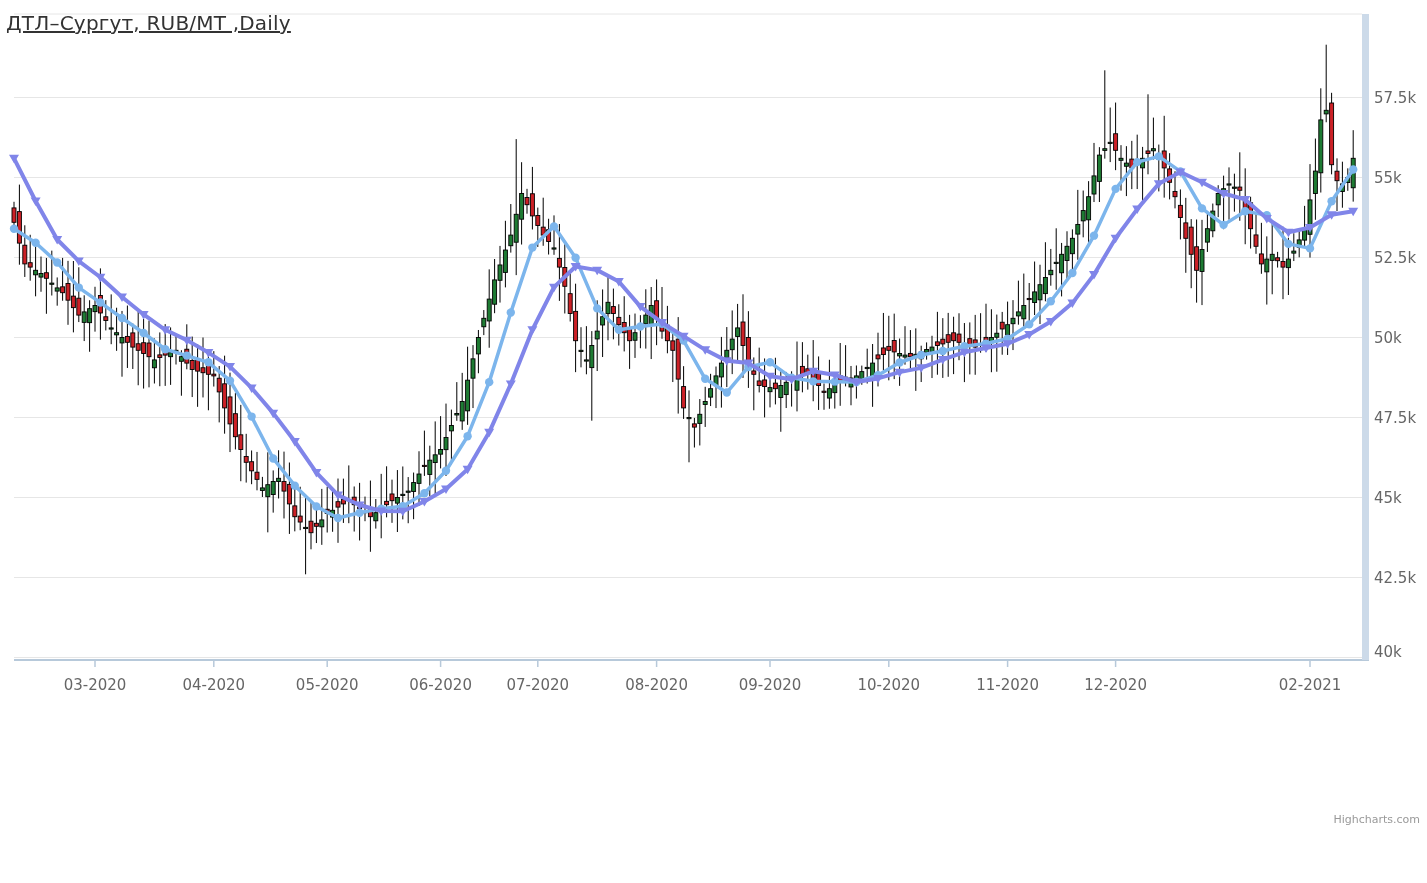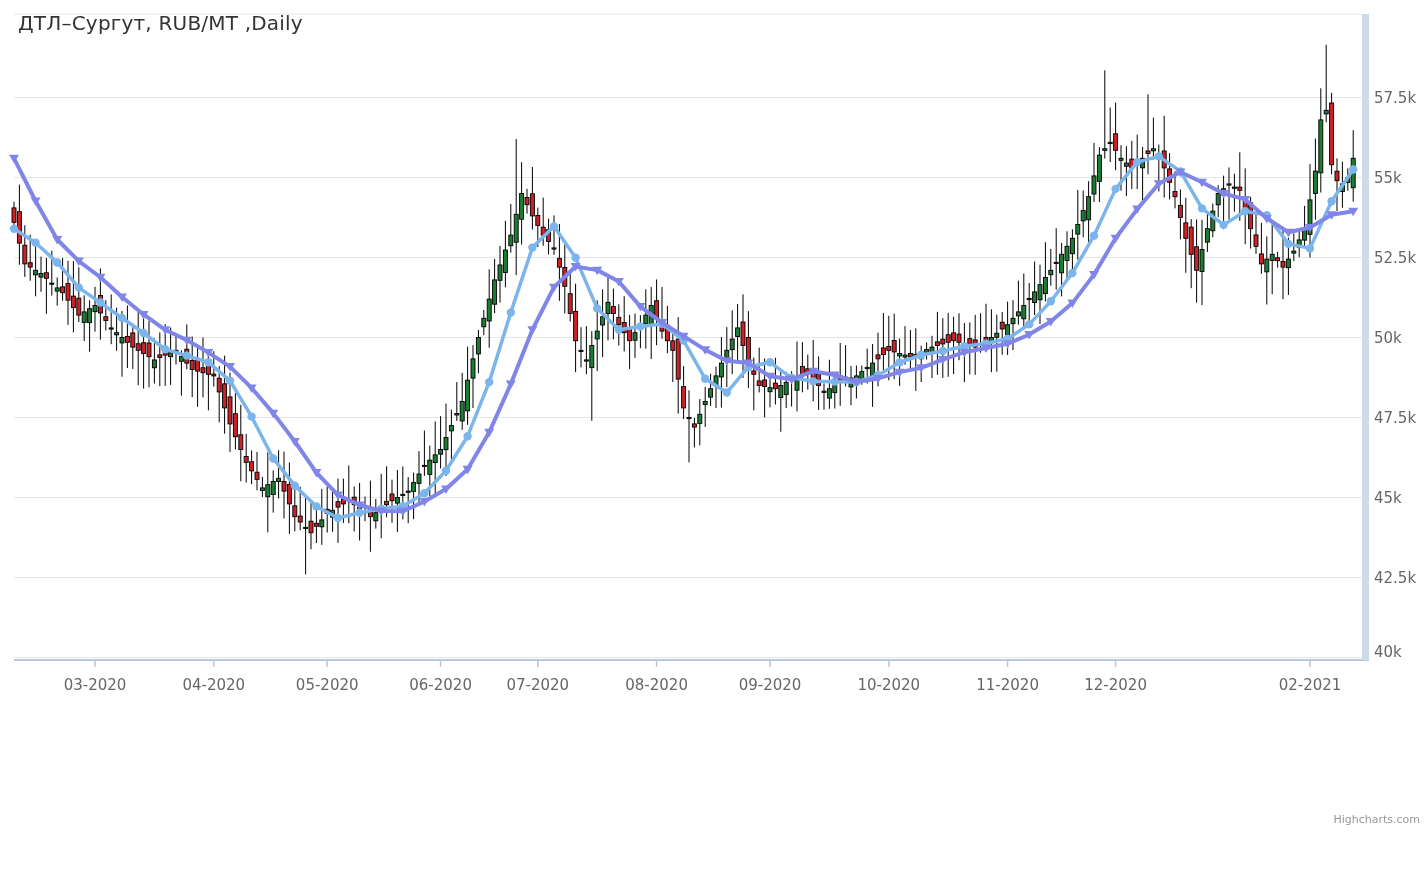--- a/index.html
+++ b/index.html
@@ -1,18 +1,18 @@
 <!DOCTYPE html>
 <html><head>
 <meta charset="utf-8">
 <style>
   html,body{margin:0;padding:0;background:#ffffff;}
   #screen{position:relative;width:1427px;height:883px;background:#ffffff;overflow:hidden;
           font-family:"DejaVu Sans","Liberation Sans",sans-serif;}
-  #chart-title{position:absolute;left:18px;top:11px;font-size:20px;color:#333333;letter-spacing:0.2px;}
+  #chart-title{position:absolute;left:6px;top:11px;font-size:20px;color:#333333;letter-spacing:0.2px;text-decoration:underline;}
   #plot{position:absolute;left:0;top:0;}
   #credits{position:absolute;right:7px;top:813px;font-size:11px;color:#999999;cursor:pointer;}
 </style>
 </head>
 <body>
 
 <div id="screen">
   <svg id="plot" width="1427" height="883">
       <g>
         <line x1="14" y1="14" x2="1362" y2="14" stroke="#e6e6e6" stroke-width="1"></line>

